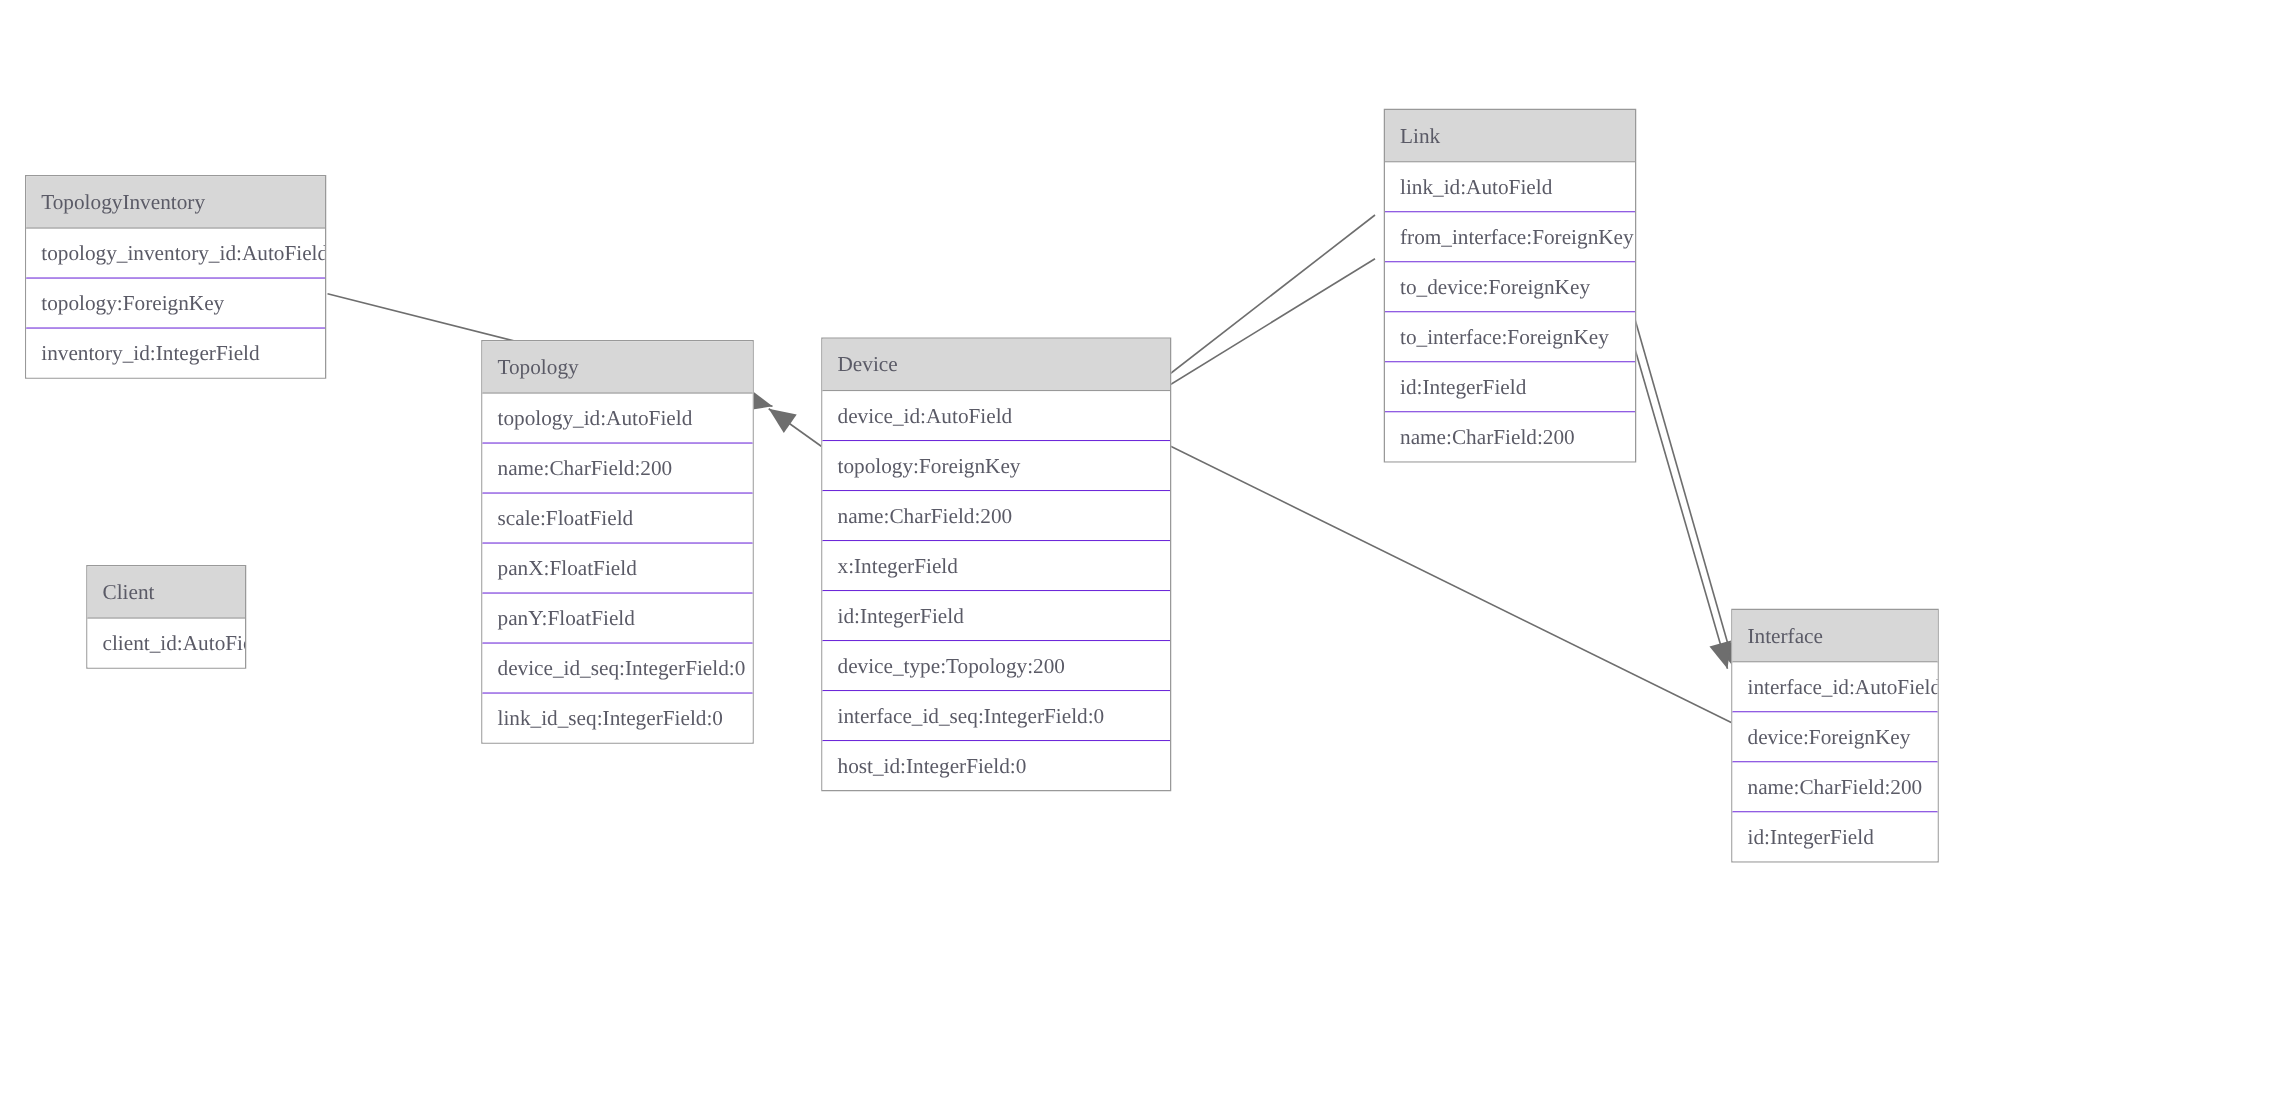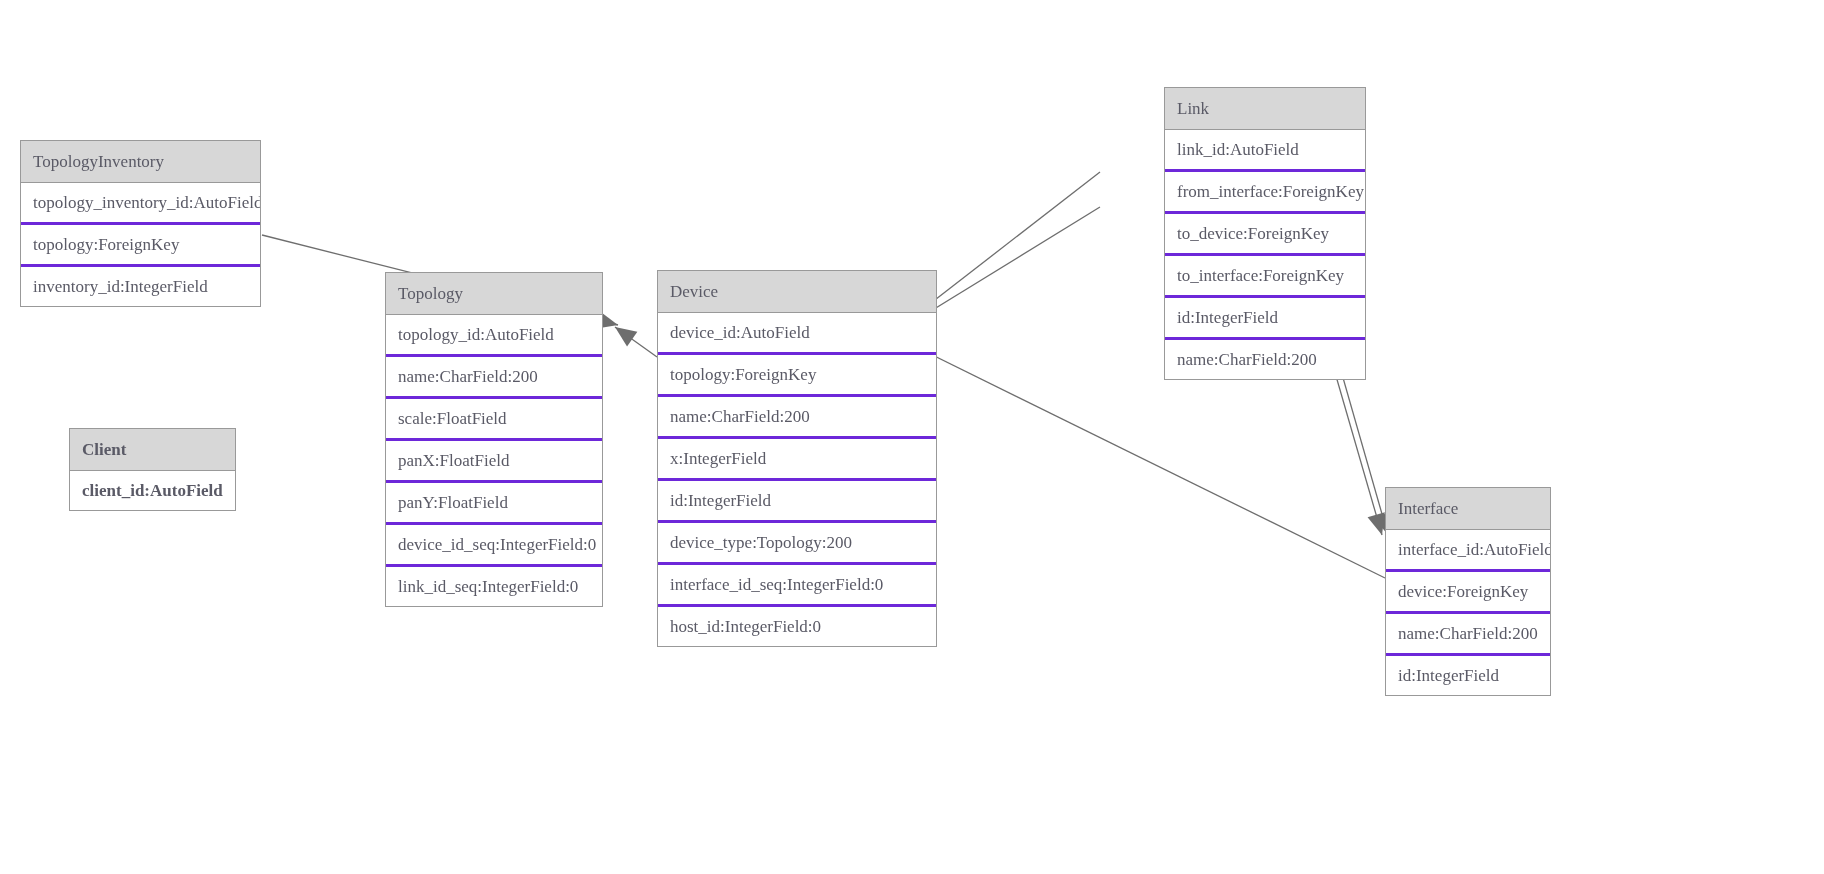--- a/index.html
+++ b/index.html
@@ -36,21 +36,21 @@
     border-bottom: 1px solid #999999;
     color: #5a5a66;
     font-size: 17px;
     line-height: 1;
     padding: 12px 0 12px 12px;
     white-space: nowrap;
     overflow: hidden;
   }
   .entity-field {
     box-sizing: border-box;
-    border-bottom: 3px solid #6d28d9;
+    border-bottom: 1px solid #6d28d9;
     color: #5a5a66;
     font-size: 17px;
     line-height: 1;
     padding: 11px 0 11px 12px;
     white-space: nowrap;
     overflow: hidden;
     background: #ffffff;
   }
   .entity-field:last-child {
     border-bottom: none;
@@ -102,36 +102,36 @@
       <div class="entity" style="left: 385px; top: 272px; width: 218px;">
         <div class="entity-title">Topology</div>
         <div class="entity-field">topology_id:AutoField</div>
         <div class="entity-field">name:CharField:200</div>
         <div class="entity-field">scale:FloatField</div>
         <div class="entity-field">panX:FloatField</div>
         <div class="entity-field">panY:FloatField</div>
         <div class="entity-field">device_id_seq:IntegerField:0</div>
         <div class="entity-field">link_id_seq:IntegerField:0</div>
       </div>
-      <div class="entity" style="left: 69px; top: 428px; width: 167px; font-weight: bold;">
+      <div class="entity" style="left: 69px; top: 452px; width: 128px;">
         <div class="entity-title">Client</div>
         <div class="entity-field">client_id:AutoField</div>
       </div>
       <div class="entity" style="left: 657px; top: 270px; width: 280px;">
         <div class="entity-title">Device</div>
         <div class="entity-field">device_id:AutoField</div>
         <div class="entity-field">topology:ForeignKey</div>
         <div class="entity-field">name:CharField:200</div>
         <div class="entity-field">x:IntegerField</div>
         <div class="entity-field">id:IntegerField</div>
         <div class="entity-field">device_type:Topology:200</div>
         <div class="entity-field">interface_id_seq:IntegerField:0</div>
         <div class="entity-field">host_id:IntegerField:0</div>
       </div>
-      <div class="entity" style="left: 1164px; top: 87px; width: 202px;">
+      <div class="entity" style="left: 1107px; top: 87px; width: 202px;">
         <div class="entity-title">Link</div>
         <div class="entity-field">link_id:AutoField</div>
         <div class="entity-field">from_interface:ForeignKey</div>
         <div class="entity-field">to_device:ForeignKey</div>
         <div class="entity-field">to_interface:ForeignKey</div>
         <div class="entity-field">id:IntegerField</div>
         <div class="entity-field">name:CharField:200</div>
       </div>
       <div class="entity" style="left: 1385px; top: 487px; width: 166px;">
         <div class="entity-title">Interface</div>

